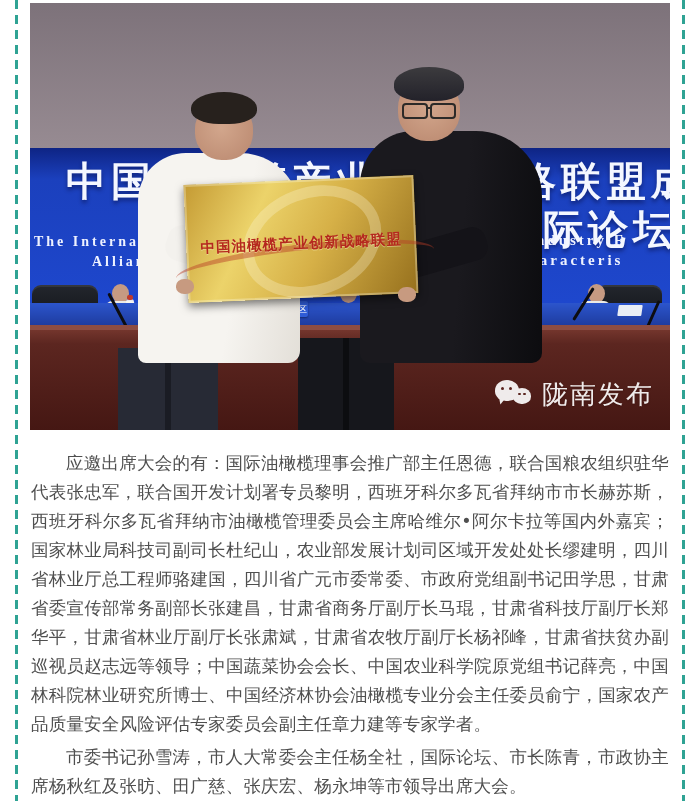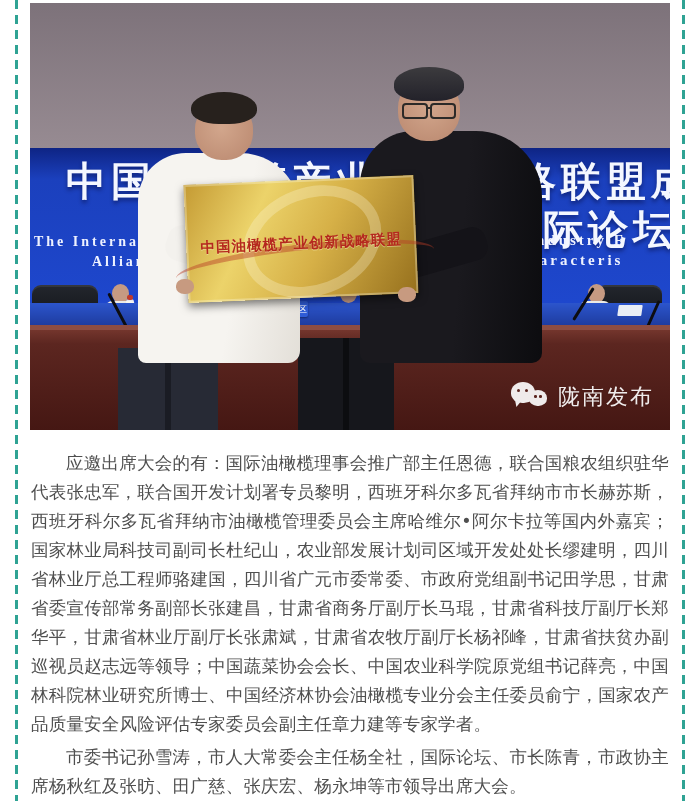--- a/index.html
+++ b/index.html
@@ -92,21 +92,21 @@
   .watermark{position:absolute;right:16px;bottom:18px;display:flex;align-items:center;gap:9px;z-index:9;opacity:.92;}
   .wm-icon{position:relative;width:38px;height:30px;}
   .wm-b1{position:absolute;left:0;top:0;width:24px;height:21px;background:#fdfdfd;border-radius:50% 50% 46% 46%;}
   .wm-b1:before{content:"";position:absolute;left:4px;bottom:-4px;width:7px;height:7px;background:#fdfdfd;
         clip-path:polygon(0 0,100% 0,20% 100%);}
   .wm-b1 i,.wm-b2 i{position:absolute;width:3px;height:3px;border-radius:50%;background:#5c2620;display:block;top:7px;}
   .wm-b1 i.e1{left:6px;}.wm-b1 i.e2{left:14px;}
   .wm-b2{position:absolute;left:18px;top:8px;width:18px;height:16px;background:#fdfdfd;border-radius:50% 50% 46% 46%;}
   .wm-b2 i{top:5px;width:2.5px;height:2.5px;}
   .wm-b2 i.e1{left:5px;}.wm-b2 i.e2{left:10px;}
-  .wm-text{color:#fdfdfd;font-size:22px;letter-spacing:2px;text-shadow:0 1px 2px rgba(40,0,0,.35);}
+  .wm-text{color:#fdfdfd;font-size:26px;letter-spacing:2px;text-shadow:0 1px 2px rgba(40,0,0,.35);}
   
   .content{position:absolute;left:31px;top:449px;width:638px;color:#4f4f4f;
         font-size:17.5px;line-height:29px;letter-spacing:.2px;text-align:justify;}
   .content p{margin:0;text-indent:2em;}
   .content p + p{margin-top:4px;}
 </style>
 </head>
 <body>
 
 <div class="page">

